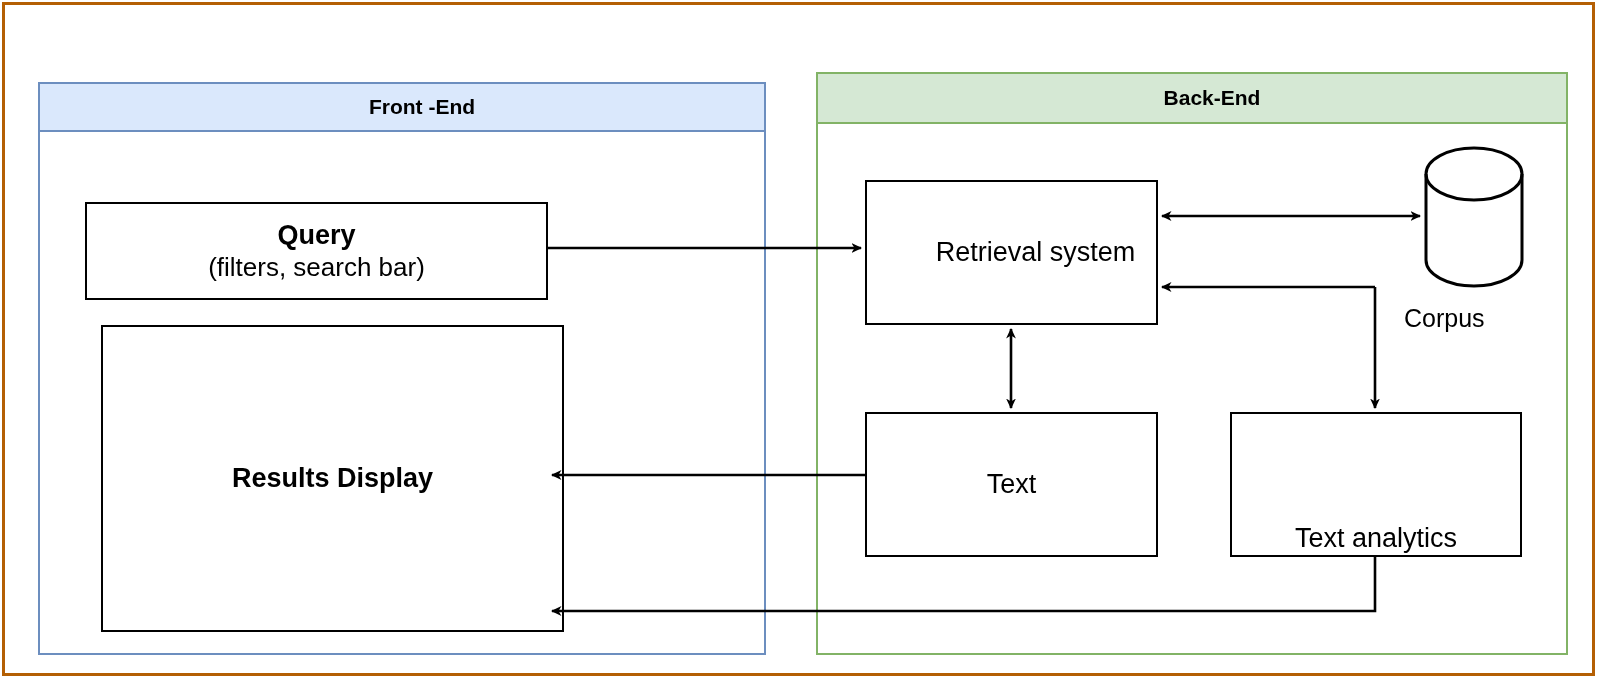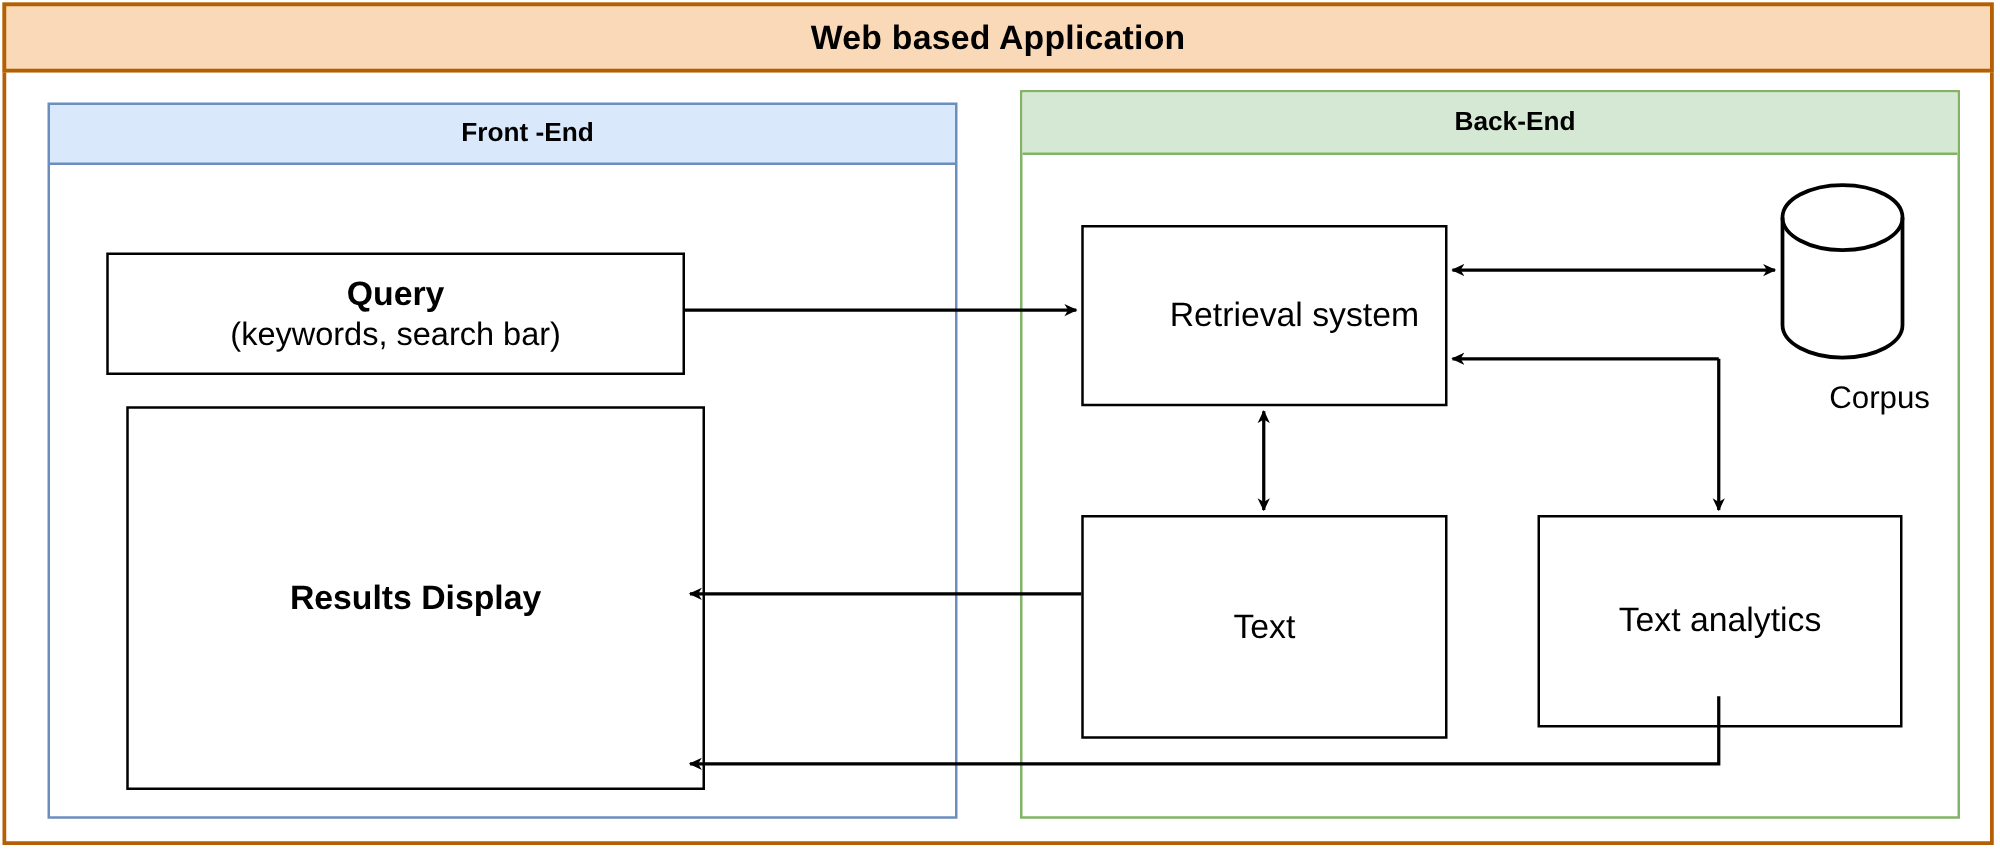--- a/index.html
+++ b/index.html
@@ -36,53 +36,50 @@
     border:2.5px solid #000;display:flex;flex-direction:column;
     align-items:center;justify-content:center;text-align:center;color:#000;
   }
   .box .t1{font-size:27px;font-weight:bold;line-height:1.16;}
   .box .t2{font-size:26px;font-weight:normal;line-height:1.16;}
   .box .plain{font-size:27px;font-weight:normal;line-height:1.18;}
 
   #query-box{left:85px;top:202px;width:463px;height:98px;}
   #results-box{left:101px;top:325px;width:463px;height:307px;}
   #retrieval-box{left:865px;top:180px;width:293px;height:145px;padding-left:48px;}
-  #summarization-box{left:865px;top:412px;width:293px;height:179px;}
-  #analytics-box{left:1230px;top:412px;width:292px;height:170px;}
+  #summarization-box{left:865px;top:412px;width:293px;height:145px;}
+  #analytics-box{left:1230px;top:412px;width:292px;height:145px;justify-content:flex-end;}
 
   
   #corpus{position:absolute;left:1424px;top:146px;width:100px;height:142px;}
   #corpus-label{
-    position:absolute;left:1404px;top:304px;width:140px;text-align:right;
+    position:absolute;left:1404px;top:304px;width:140px;text-align:left;
     font-size:25px;color:#000;
   }
 
   
   #wires{position:absolute;left:0;top:0;width:1600px;height:681px;pointer-events:none;}
 </style>
 </head>
 <body>
 
 <div id="root">
 
   <div class="outer-frame"></div>
 
-  <div class="app-header">
-    <span>Web based Application</span>
-  </div>
 
   <div class="panel" id="frontend-panel">
     <div class="panel-title">
       <span>Front -End</span>
     </div>
   </div>
 
   <div class="box" id="query-box">
     <div class="t1">Query</div>
-    <div class="t2">(keywords, search bar)</div>
+    <div class="t2">(filters, search bar)</div>
   </div>
 
   <div class="box" id="results-box">
     <div class="t1">Results Display</div>
   </div>
 
   <div class="panel" id="backend-panel">
     <div class="panel-title">
       <span>Back-End</span>
     </div>

